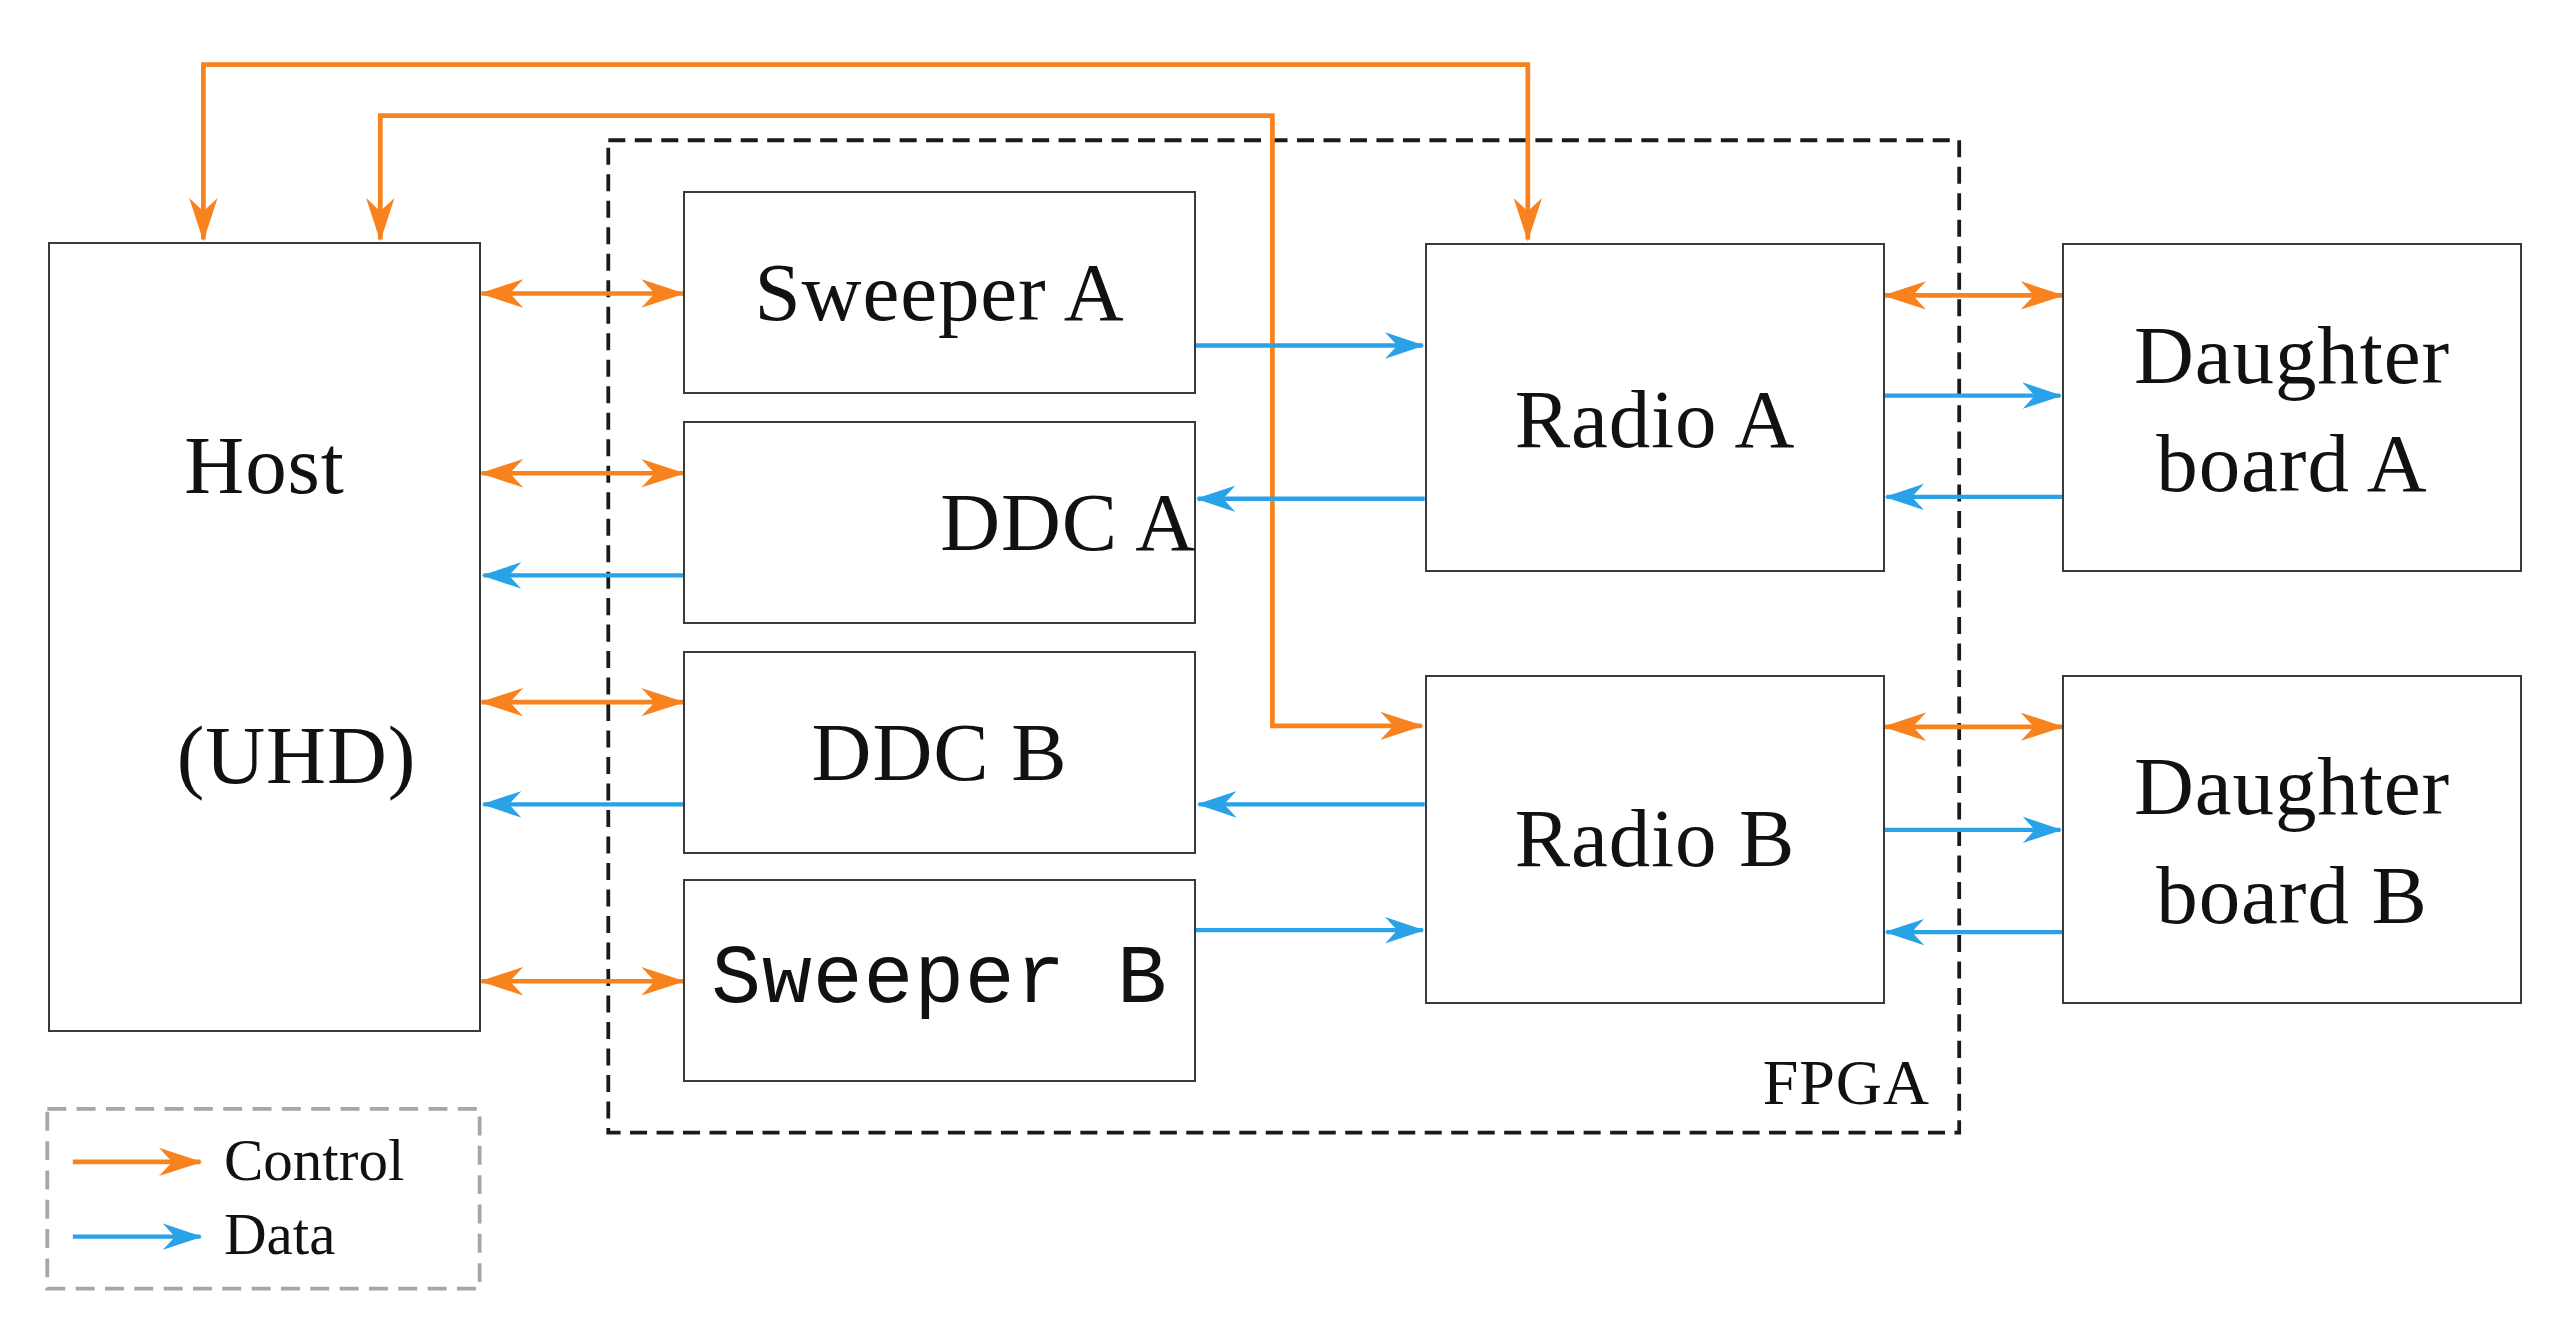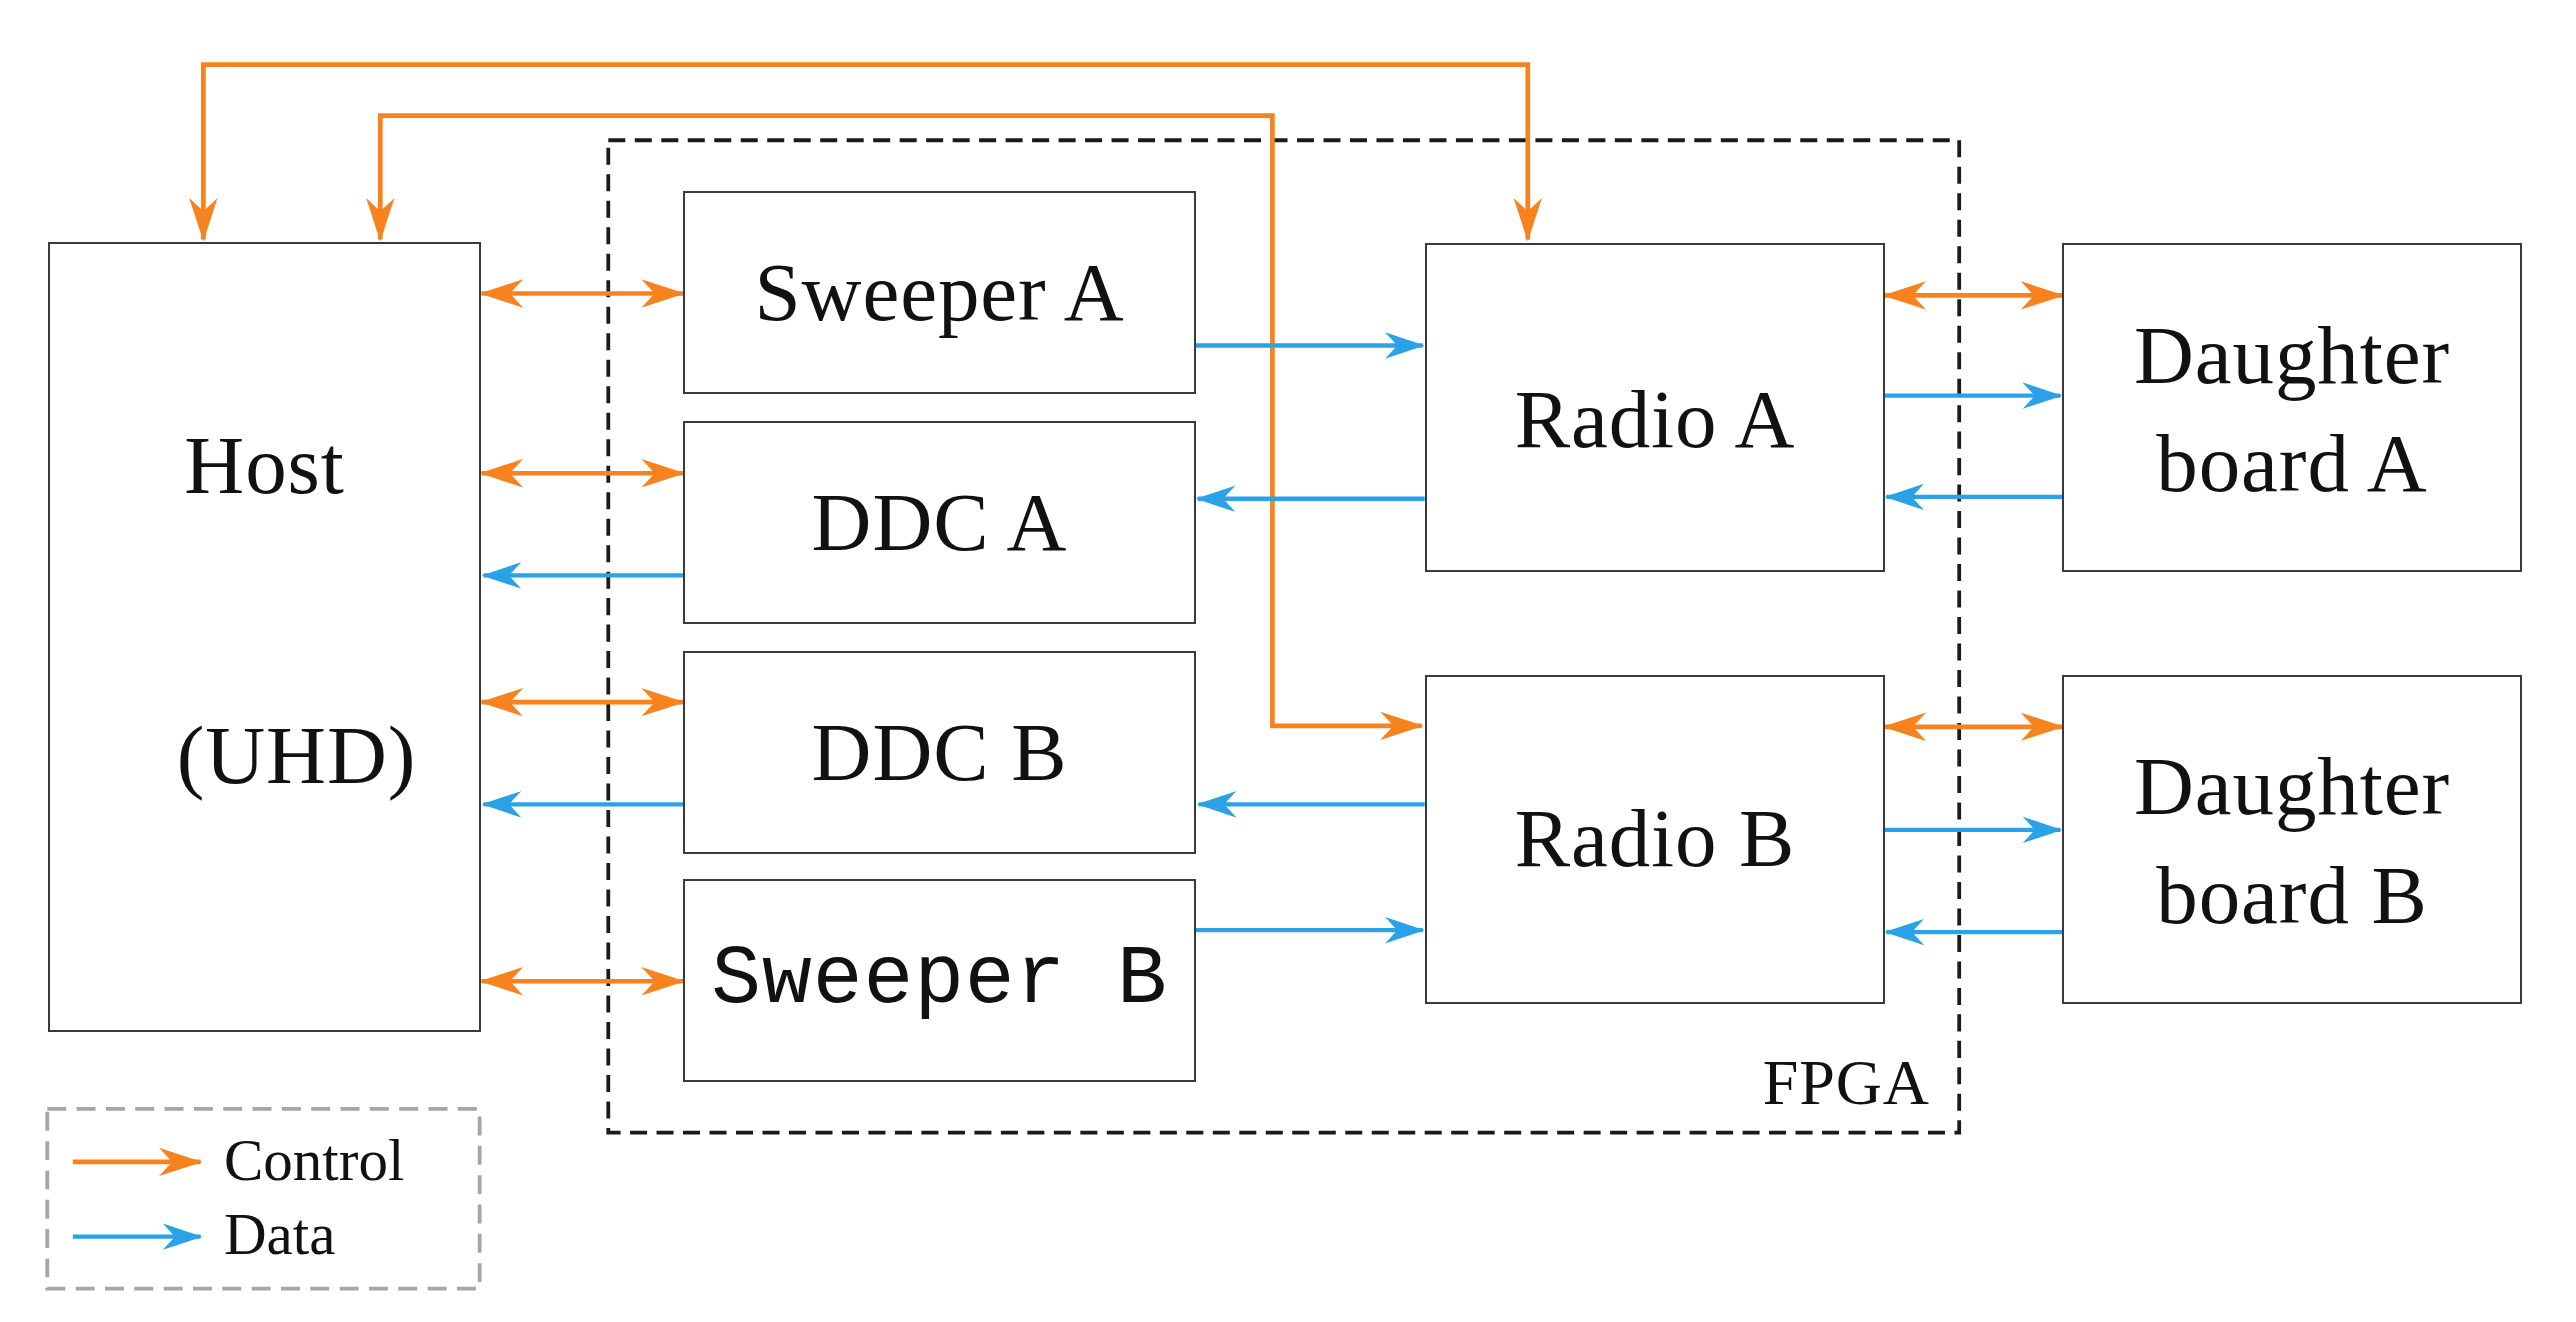--- a/index.html
+++ b/index.html
@@ -34,21 +34,21 @@
     transform:translateY(-52%);
     text-align:center;
     font-size:83px;
     line-height:1;
     white-space:nowrap;
     letter-spacing:0.9px;
   }
   #t-host-1 {left:48px;width:433px;top:467px;}
   #t-host-2 {left:48px;width:433px;top:757px;padding-left:32px;}
   #t-sweeper-a{left:683px;width:513px;top:294px;}
-  #t-ddc-a    {left:683px;width:513px;top:524px;}
+  #t-ddc-a    {left:683px;width:513px;top:524px;text-align:right;}
   #t-ddc-b    {left:683px;width:513px;top:754px;}
   #t-sweeper-b{left:683px;width:513px;top:982px;font-family:Liberation Mono, monospace;}
   #t-radio-a  {left:1425px;width:460px;top:409px;margin-top:12px;}
   #t-radio-b  {left:1425px;width:460px;top:840px;}
   #t-daughter-a-1{left:2062px;width:460px;top:357px;}
   #t-daughter-a-2{left:2062px;width:460px;top:465px;}
   #t-daughter-b-1{left:2062px;width:460px;top:788px;}
   #t-daughter-b-2{left:2062px;width:460px;top:897px;}
 
   #t-fpga{

